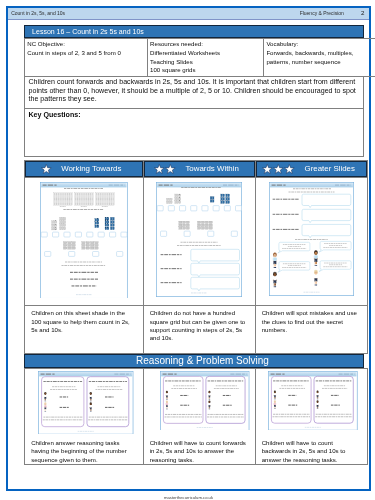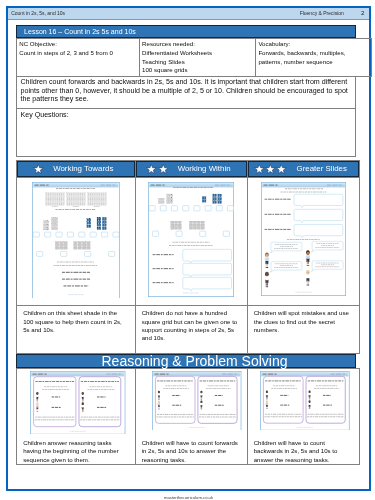--- a/index.html
+++ b/index.html
@@ -12,46 +12,46 @@
         border:2px solid #0563c1;box-sizing:border-box;background:#fff;}
 
   
   #hdr{position:absolute;left:0;top:0;right:0;height:11.5px;background:#bdd7ee;
        border-bottom:1.5px solid #8094c8;box-sizing:border-box;}
   #hdr .hl{position:absolute;left:3.2px;top:2.1px;font-size:5.0px;color:#2b2b2b;}
   #hdr .hr{position:absolute;right:25.2px;top:2.1px;font-size:5.0px;color:#2b2b2b;}
   #hdr .hp{position:absolute;right:4.6px;top:1.2px;font-size:6.2px;color:#1a1a1a;}
 
   
-  #content{position:absolute;left:8px;top:17.3px;width:340px;}
+  #content{position:absolute;left:16px;top:17.3px;width:340px;}
 
   .title-bar{background:#2e74b5;border:0.8px solid #12263c;height:13.2px;box-sizing:border-box;
              color:#fff;font-size:7px;line-height:12.4px;padding-left:7.1px;}
 
   table.info{border-collapse:collapse;width:340px;table-layout:fixed;margin:0;}
   table.info td{border:0.7px solid #808080;vertical-align:top;padding:1px 2px 1px 2.3px;
                 font-size:6.1px;line-height:8.6px;color:#0d0d0d;height:34.2px;}
 
   .para{border:0.7px solid #808080;border-top:0;font-size:7.1px;line-height:8.5px;
         color:#0d0d0d;padding:1.5px 4px 1px 3.5px;box-sizing:border-box;width:340px;}
   .para.p1{height:32.6px;}
-  .para.p2{height:48px;}
+  .para.p2{height:48px;font-weight:bold;}
 
   
   table.panels{border-collapse:collapse;width:340px;table-layout:fixed;margin-top:2.3px;}
   table.panels td{border:0.7px solid #808080;padding:0;vertical-align:top;}
   .phead{background:#2e74b5;color:#fff;height:16.2px;border:0.8px solid #12263c;
          display:flex;align-items:center;justify-content:center;font-size:7.9px;box-sizing:border-box;padding-right:5px;}
   .stars{display:flex;align-items:center;gap:0.6px;margin:0 9.5px 0 0;}
   .phead .lbl{font-size:7.9px;letter-spacing:0;}
   .pimg{height:126.8px;box-sizing:border-box;display:flex;align-items:flex-start;justify-content:center;background:#fff;padding-top:3.6px;}
   .ptext{font-size:6.1px;line-height:8.4px;color:#0d0d0d;padding:3.5px 6px 0 6.2px;height:47.4px;box-sizing:border-box;}
 
   .rps-bar{background:#2e74b5;color:#fff;border:0.8px solid #12263c;text-align:center;
-           font-size:14px;height:13.7px;line-height:12.6px;box-sizing:border-box;padding-left:17px;}
+           font-size:10px;height:13.7px;line-height:12.6px;box-sizing:border-box;padding-left:17px;}
 
   .rcell{padding:0;}
   .rimg{height:66.4px;display:flex;align-items:flex-start;justify-content:center;background:#fff;padding-top:1.8px;}
   .rtext{font-size:6.1px;line-height:8.5px;color:#0d0d0d;padding:1.5px 6px 0 6.2px;}
 
   
   #ftr{position:absolute;left:0;right:0;top:487px;text-align:center;font-size:4.2px;color:#3c3c3c;}
 </style>
 </head>
 <body>
@@ -108,21 +108,21 @@
         <td style="width:111px">
           <div class="phead">
             <span class="stars">
                   <svg viewBox="0 0 20 19" width="10.6" height="10.1" style="display:block">
                     <path d="M10 0.8 L12.45 6.9 L19.2 7.3 L13.95 11.5 L15.7 17.9 L10 14.2 L4.3 17.9 L6.05 11.5 L0.8 7.3 L7.55 6.9 Z" fill="#ffffff" stroke="#1f3864" stroke-width="1.1"></path>
                   </svg>
                   <svg viewBox="0 0 20 19" width="10.6" height="10.1" style="display:block">
                     <path d="M10 0.8 L12.45 6.9 L19.2 7.3 L13.95 11.5 L15.7 17.9 L10 14.2 L4.3 17.9 L6.05 11.5 L0.8 7.3 L7.55 6.9 Z" fill="#ffffff" stroke="#1f3864" stroke-width="1.1"></path>
                   </svg>
                 </span>
-            <span class="lbl">Working Within</span>
+            <span class="lbl">Towards Within</span>
           </div>
         </td>
         <td style="width:111px">
           <div class="phead">
             <span class="stars">
                   <svg viewBox="0 0 20 19" width="10.6" height="10.1" style="display:block">
                     <path d="M10 0.8 L12.45 6.9 L19.2 7.3 L13.95 11.5 L15.7 17.9 L10 14.2 L4.3 17.9 L6.05 11.5 L0.8 7.3 L7.55 6.9 Z" fill="#ffffff" stroke="#1f3864" stroke-width="1.1"></path>
                   </svg>
                   <svg viewBox="0 0 20 19" width="10.6" height="10.1" style="display:block">
                     <path d="M10 0.8 L12.45 6.9 L19.2 7.3 L13.95 11.5 L15.7 17.9 L10 14.2 L4.3 17.9 L6.05 11.5 L0.8 7.3 L7.55 6.9 Z" fill="#ffffff" stroke="#1f3864" stroke-width="1.1"></path>

